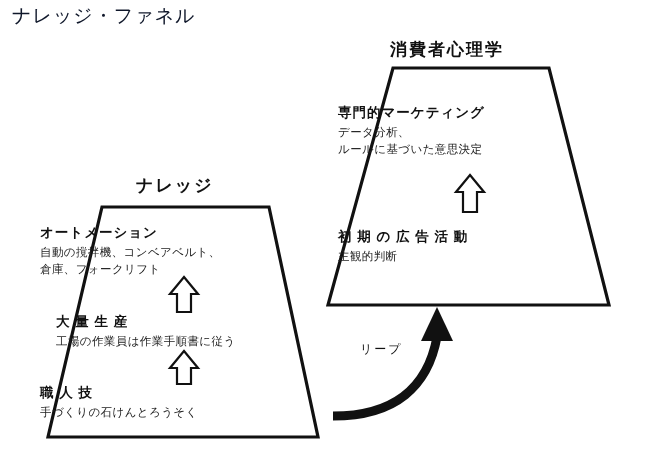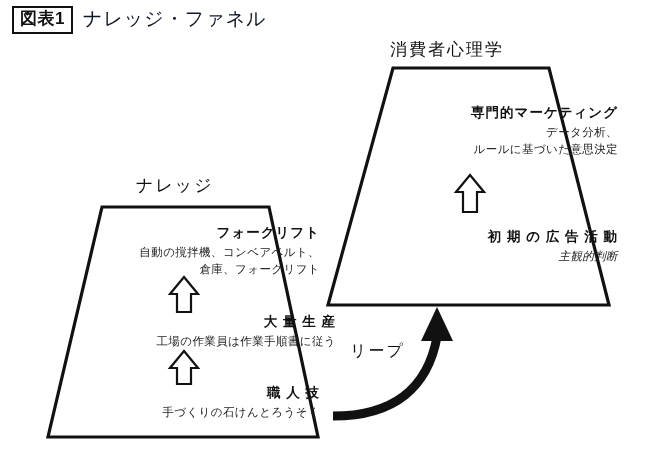--- a/index.html
+++ b/index.html
@@ -46,41 +46,41 @@
     font-weight: normal;
     letter-spacing: 1px;
     color: #0f172a;
     line-height: 1.1;
   }
 
   
   .heading {
     position: absolute;
     font-size: 17px;
-    font-weight: normal;
+    font-weight: bold;
     letter-spacing: 2px;
     color: #111;
     white-space: nowrap;
   }
   #heading-right { left: 390px; top: 38px; }
   #heading-left  { left: 136px; top: 174px; }
 
   
   #shapes {
     position: absolute;
     left: 0; top: 0;
     width: 670px;
     height: 453px;
     pointer-events: none;
   }
 
   
   .blk {
     position: absolute;
-    text-align: right;
+    text-align: left;
     white-space: nowrap;
   }
   .blk .b-title {
     font-size: 13.5px;
     font-weight: bold;
     color: #111;
     letter-spacing: 1px;
     line-height: 1.35;
   }
   .blk .b-sub {
@@ -95,36 +95,35 @@
   #r-blk-1 { left: 338px; top: 104px; width: 280px; }
   #r-blk-2 { left: 338px; top: 228px; width: 280px; }
   
   #l-blk-1 { left: 40px;  top: 224px; width: 280px; }
   #l-blk-2 { left: 56px;  top: 313px; width: 280px; }
   #l-blk-3 { left: 40px;  top: 384px; width: 280px; }
 
   
   #leap-label {
     position: absolute;
-    left: 350px;
+    left: 360px;
     top: 341px;
-    font-size: 16px;
+    font-size: 12px;
     letter-spacing: 2px;
     color: #111;
     font-weight: normal;
     white-space: nowrap;
   }
 </style>
 </head>
 <body>
 
 <div id="stage">
 
   <div class="title-row">
-    <div class="fig-badge">図表1</div>
     <div class="title-text">ナレッジ・ファネル</div>
   </div>
 
   <div class="heading" id="heading-right">消費者心理学</div>
   <div class="heading" id="heading-left">ナレッジ</div>
 
   <svg id="shapes" viewBox="0 0 670 453">
 
     <polygon points="393,68 549,68 609,305 328,305" fill="#ffffff" stroke="#111111" stroke-width="3.2" stroke-linejoin="miter"></polygon>
 
@@ -147,25 +146,25 @@
     </g>
   </svg>
 
   <div class="blk" id="r-blk-1">
     <div class="b-title">専門的マーケティング</div>
     <div class="b-sub" style="white-space:pre-line;font-family:Liberation Serif, serif;">データ分析、
 ルールに基づいた意思決定</div>
   </div>
   <div class="blk" id="r-blk-2">
     <div class="b-title">初 期 の 広 告 活 動</div>
-    <div class="b-sub" style="white-space:pre-line;font-style:italic;">主観的判断</div>
+    <div class="b-sub" style="white-space:pre-line;">主観的判断</div>
   </div>
 
   <div class="blk" id="l-blk-1">
-    <div class="b-title">フォークリフト</div>
+    <div class="b-title">オートメーション</div>
     <div class="b-sub" style="white-space:pre-line;">自動の撹拌機、コンベアベルト、
 倉庫、フォークリフト</div>
   </div>
   <div class="blk" id="l-blk-2">
     <div class="b-title">大 量 生 産</div>
     <div class="b-sub" style="white-space:pre-line;">工場の作業員は作業手順書に従う</div>
   </div>
   <div class="blk" id="l-blk-3">
     <div class="b-title">職 人 技</div>
     <div class="b-sub" style="white-space:pre-line;">手づくりの石けんとろうそく</div>

